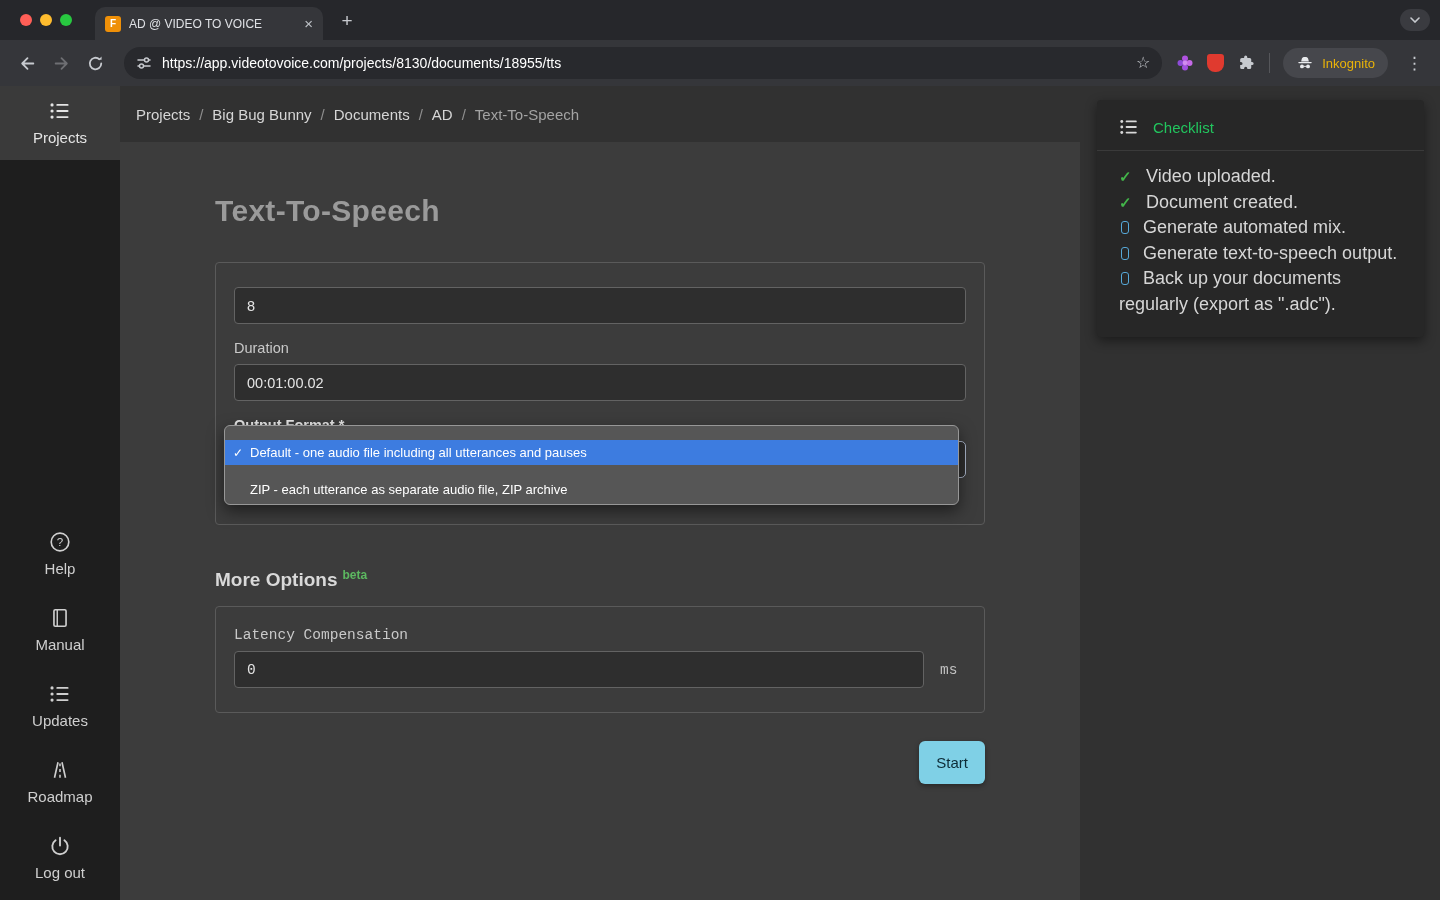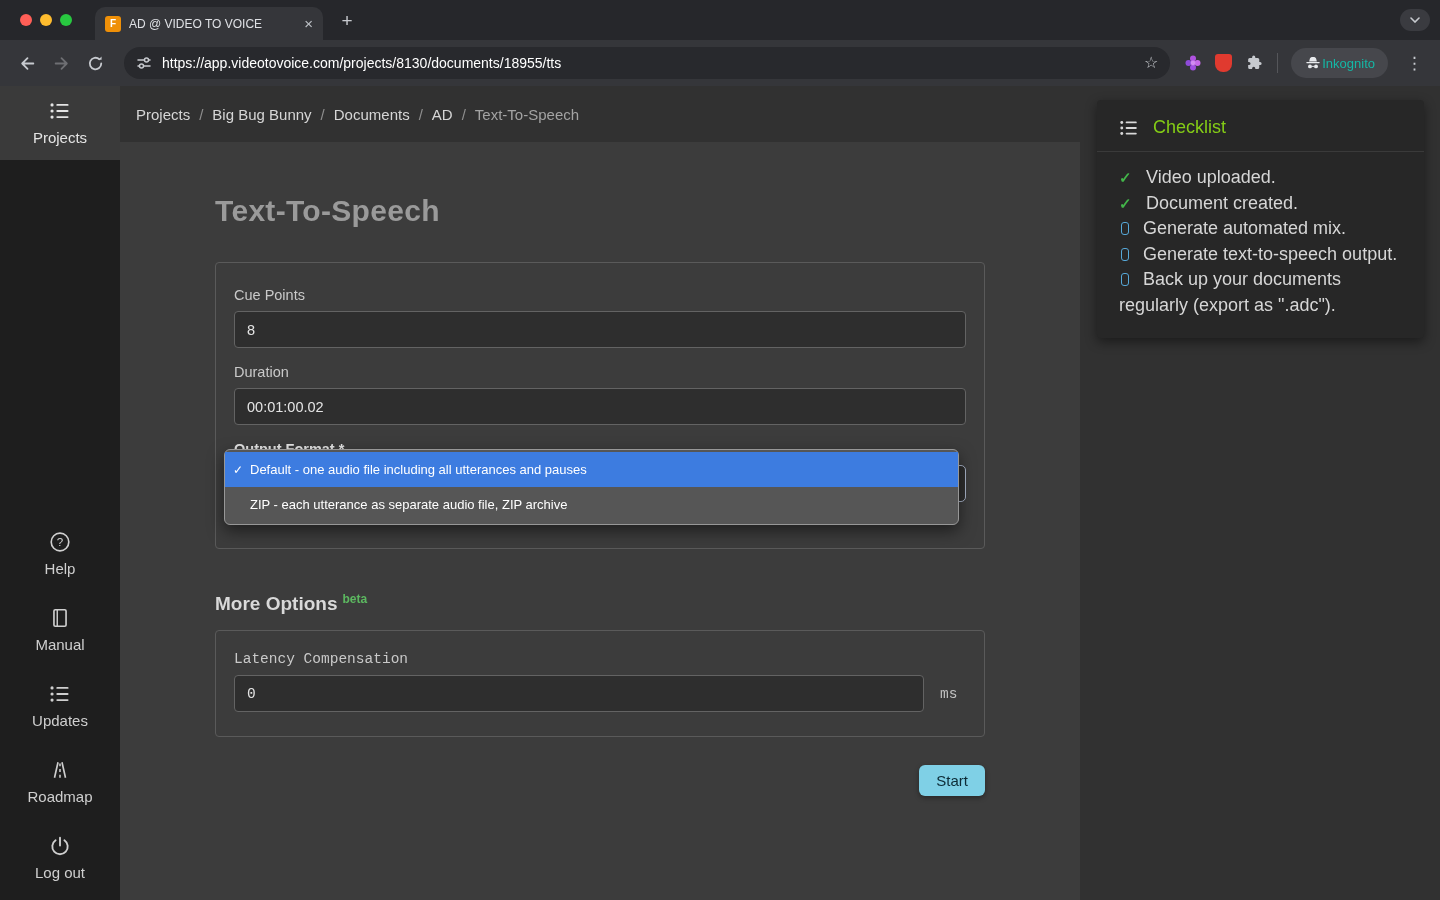--- a/index.html
+++ b/index.html
@@ -18,21 +18,21 @@
   .newtab { position:absolute; left:336px; top:10px; width:22px; height:22px; color:#c7cacf; font-size:19px; display:flex; align-items:center; justify-content:center; }
   .tab-chevron { position:absolute; right:10px; top:9px; width:30px; height:22px; border-radius:11px; background:#3a3b40; display:flex; align-items:center; justify-content:center; }
 
   .toolbar { height:46px; background:#35363a; display:flex; align-items:center; padding:0 12px; gap:4px; }
   .nav-btn { width:30px; height:30px; display:flex; align-items:center; justify-content:center; border-radius:50%; flex-shrink:0; }
   .omnibox { flex:1; height:32px; background:#28292d; border-radius:16px; display:flex; align-items:center; gap:10px; padding:0 12px; margin:0 10px; min-width:0; }
   .url { flex:1; font-size:14px; color:#ffffff; white-space:nowrap; overflow:hidden; }
   .ext-cluster { display:flex; align-items:center; gap:13px; flex-shrink:0; }
   .ublock { width:17px; height:18px; background:#e03a2f; border-radius:3px 3px 8px 8px; }
   .sep { width:1px; height:20px; background:#55565a; }
-  .incog { height:30px; border-radius:15px; background:#46474c; display:flex; align-items:center; padding:0 13px; color:#14b8a6; font-size:13px; white-space:nowrap; }
+  .incog { height:30px; border-radius:15px; background:#46474c; display:flex; align-items:center; gap:8px; padding:0 13px; color:#eab308; font-size:13px; white-space:nowrap; }
   .dots { color:#c7cacf; font-size:17px; padding:0 5px; }
 
   
   .app { display:flex; height:814px; }
 
   .sidebar { width:120px; background:#1e1e1e; display:flex; flex-direction:column; flex-shrink:0; }
   .side-item { display:flex; flex-direction:column; align-items:center; justify-content:center; gap:7px; height:74px; color:#cfcfcf; font-size:15px; cursor:default; }
   .side-item.active { background:#3a3a3a; color:#e4e4e4; }
   .side-bottom { margin-top:auto; padding-bottom:4px; }
   .side-bottom .side-item { height:76px; }
@@ -52,38 +52,38 @@
   .page-title { margin-top:52px; margin-bottom:34px; font-size:30px; font-weight:bold; color:#9a9a9a; letter-spacing:.3px; }
   .panel { width:770px; border:1px solid #5a5a5a; border-radius:4px; padding:24px 18px 46px; }
   .field { margin-bottom:16px; }
   .field:last-child { margin-bottom:0; }
   .flabel { font-size:14.5px; color:#c9c9c9; margin-bottom:8px; }
   .flabel.bold { font-weight:bold; color:#e6e6e6; }
   .tinput { width:100%; height:37px; background:#2e2e2e; border:1px solid #636363; border-radius:4px; color:#e4e4e4; font-size:14.5px; padding:0 12px; font-family:inherit; outline:none; }
   .ofield { position:relative; }
   .selectbox { height:37px; background:#2e2e2e; border:1.5px solid #a9b4c9; border-radius:5px; }
   .dropdown { position:absolute; left:-10px; top:8px; width:calc(100% + 3px); background:#565656; border:1px solid #979797; border-radius:6px; padding:2px 0; box-shadow:0 6px 16px rgba(0,0,0,.5); z-index:5; }
-  .dd-row { display:flex; align-items:center; height:35px; font-size:13px; color:#fff; padding:8px 8px; white-space:nowrap; overflow:hidden; }
+  .dd-row { display:flex; align-items:center; height:25px; font-size:13px; color:#fff; padding:8px 8px; white-space:nowrap; overflow:hidden;margin-top:12px; }
   .dd-row.selected { background:#3d7ce0; }
   .dd-check { width:17px; flex-shrink:0; font-size:12px; }
   .dd-row.selected .dd-check::before { content:"✓"; }
 
   .more-head { margin-top:44px; font-size:19px; font-weight:bold; color:#d9d9d9; }
   .beta { color:#5cb860; font-size:12px; font-weight:bold; margin-left:5px; position:relative; top:-7px; }
   .panel2 { margin-top:15px; width:770px; border:1px solid #5a5a5a; border-radius:4px; padding:20px 18px 24px;font-family:Liberation Mono, monospace; }
   .lat-row { display:flex; align-items:center; }
   .lat-input { width:690px; }
   .ms { margin-left:16px; color:#c2c2c2; font-size:14.5px; }
 
   .start-row { width:770px; display:flex; justify-content:flex-end; margin-top:28px; }
-  .start-btn { background:#7fd0e6; color:#0d2b36; border:none; border-radius:6px; font-size:15px; font-family:inherit; padding:0 17px; height:31px; box-shadow:0 2px 5px rgba(0,0,0,.35); cursor:pointer; }
+  .start-btn { background:#7fd0e6; color:#0d2b36; border:none; border-radius:6px; font-size:15px; font-family:inherit; padding:0 17px; height:43px; box-shadow:0 2px 5px rgba(0,0,0,.35); cursor:pointer; }
 
   .rightpane { flex:1; background:#313131; }
   .checkcard { margin:14px 16px 0 17px; background:#272727; border-radius:4px; box-shadow:0 4px 12px rgba(0,0,0,.45); }
-  .check-head { display:flex; align-items:center; gap:14px; padding:17px 22px 13px; border-bottom:1px solid #3a3a3a; color:#84cc16; font-size:18px; }
+  .check-head { display:flex; align-items:center; gap:14px; padding:17px 22px 13px; border-bottom:1px solid #3a3a3a; color:#22c55e; font-size:15px; }
   .check-items { padding:13px 22px 20px; font-size:18px; color:#d6d6d6; line-height:25.5px; }
   .ck-done::before { content:"✓"; color:#43b64a; font-weight:bold; font-size:15px; }
   .ck-done { display:inline-block; width:15px; margin-right:12px; }
   .ck-pend { display:inline-block; width:8px; height:13px; border:1.5px solid #56a8d8; border-radius:3px; margin-right:14px; margin-left:2px; vertical-align:-1px; }
 
   svg { display:block; }
 </style>
 </head>
 <body>
 
@@ -229,21 +229,20 @@
         <span class="crumb">AD</span>
         <span class="crumb-sep">/</span>
         <span class="crumb current">Text-To-Speech</span>
       </div>
 
       <div class="content">
         <div class="page-title">Text-To-Speech</div>
 
         <div class="panel">
           <div class="field">
-            <div class="flabel">Cue Points</div>
             <input class="tinput" type="text" value="8" style="">
           </div>
           <div class="field">
             <div class="flabel">Duration</div>
             <input class="tinput" type="text" value="00:01:00.02" style="">
           </div>
           <div class="field ofield">
             <div class="flabel bold">Output Format *</div>
             <div class="selectbox"></div>
             <div class="dropdown">

